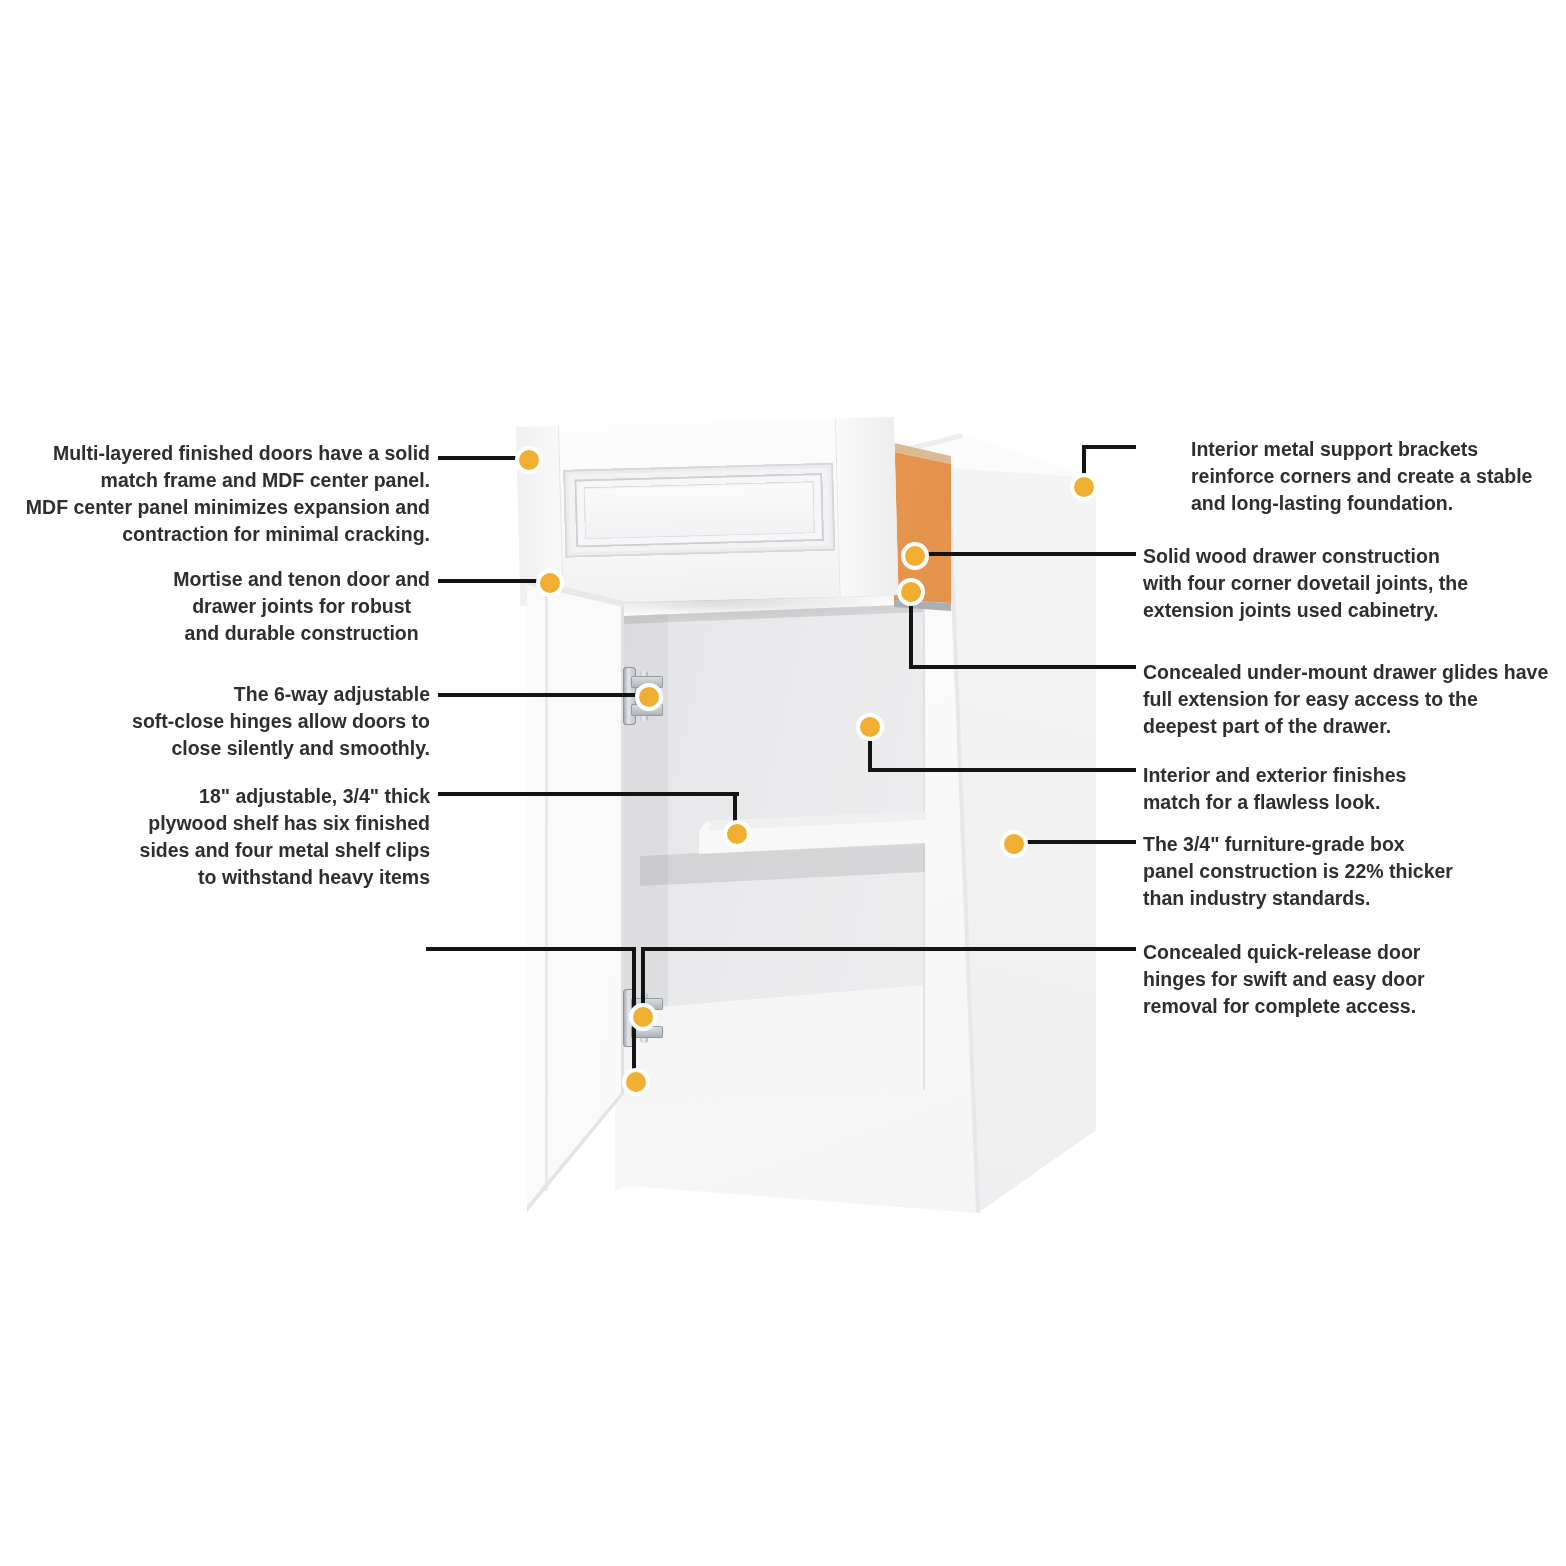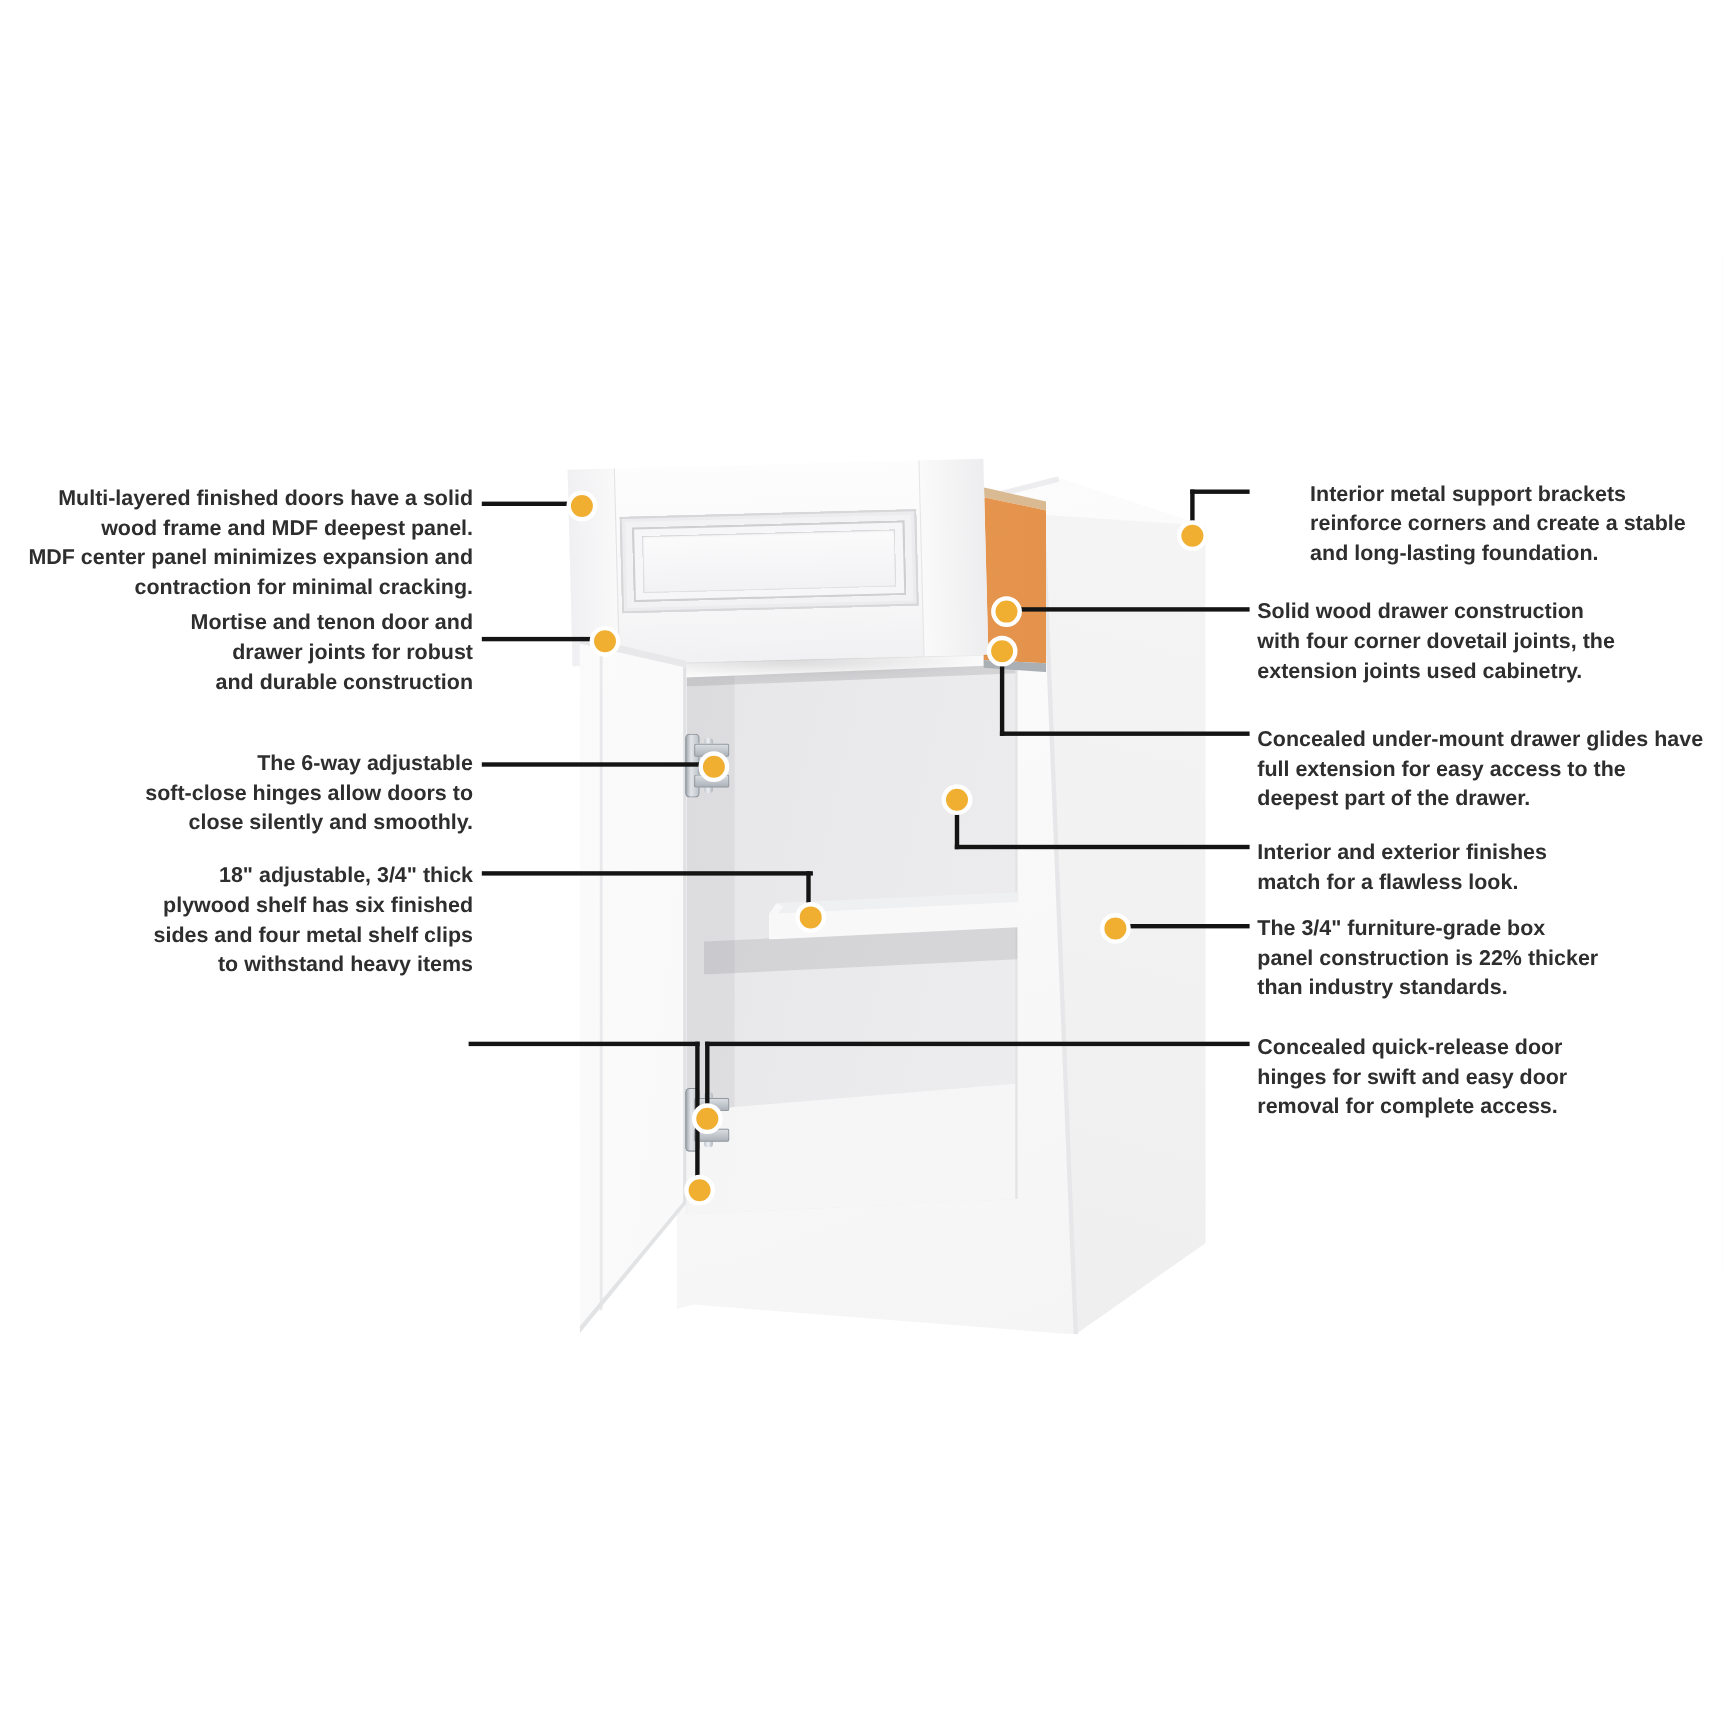--- a/index.html
+++ b/index.html
@@ -178,25 +178,25 @@
   <div class="dot" style="left:622px;top:1068px;"></div>
   <div class="dot" style="left:1070px;top:473px;"></div>
   <div class="dot" style="left:901px;top:542px;"></div>
   <div class="dot" style="left:897px;top:578px;"></div>
   <div class="dot" style="left:856px;top:713px;"></div>
   <div class="dot" style="left:1000px;top:830px;"></div>
   <div class="dot" style="left:629px;top:1003px;"></div>
 
   <div class="ann ann-left" style="top:440px;">
     <div>Multi-layered finished doors have a solid</div>
-    <div>wood frame and MDF deepest panel.</div>
+    <div>match frame and MDF center panel.</div>
     <div>MDF center panel minimizes expansion and</div>
     <div>contraction for minimal cracking.</div>
   </div>
-  <div class="ann ann-left" style="top:553px;">
+  <div class="ann ann-left" style="top:566px;text-align:center;">
     <div>Mortise and tenon door and</div>
     <div>drawer joints for robust</div>
     <div>and durable construction</div>
   </div>
   <div class="ann ann-left" style="top:681px;">
     <div>The 6-way adjustable</div>
     <div>soft-close hinges allow doors to</div>
     <div>close silently and smoothly.</div>
   </div>
   <div class="ann ann-left" style="top:783px;">

